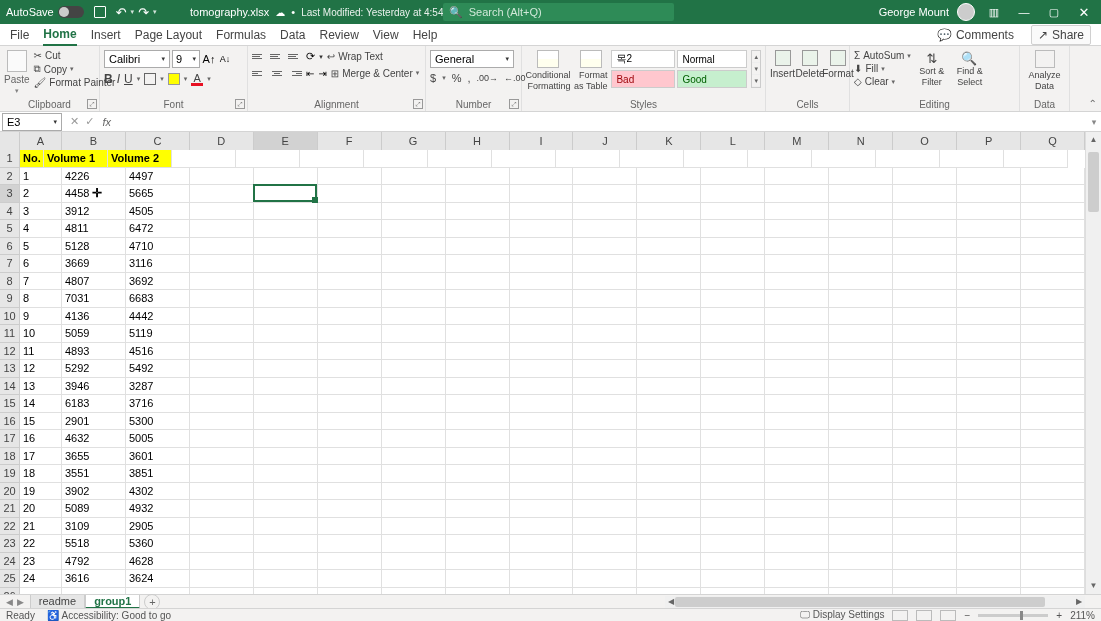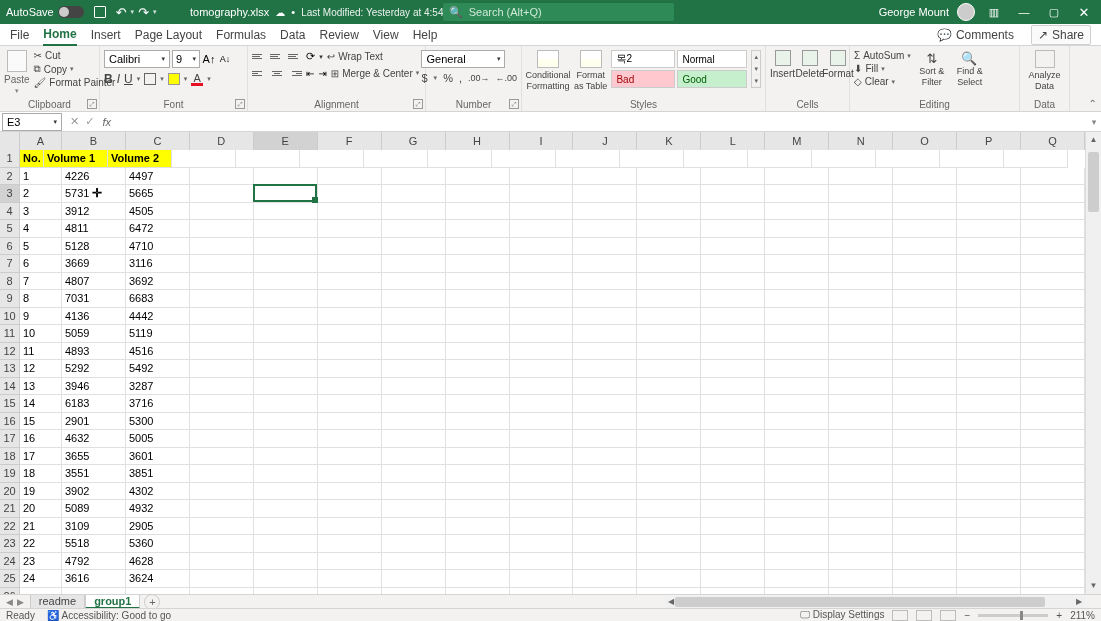--- a/index.html
+++ b/index.html
@@ -67,29 +67,29 @@
 
 
 .align-g { width: 178px; }
 .align-rows { display: flex; flex-direction: column; gap: 4px; padding-top: 2px; }
 .align-row { display: flex; align-items: center; gap: 4px; }
 .align-cell { width: 14px; height: 12px; display: flex; flex-direction: column; justify-content: center; gap: 1px; }
 .align-cell span { display: block; height: 1px; background: #666; }
 .wrap-text, .merge-text { font-size: 10px; color: #444; display: flex; align-items: center; gap: 3px; white-space: nowrap; }
 
 
-.number-g { width: 96px; align-items: flex-end; }
+.number-g { width: 96px; }
 .num-rows { display: flex; flex-direction: column; gap: 4px; padding-top: 2px; }
 .num-dd { width: 84px; height: 18px; border: 1px solid #ababab; background: #fff; font-size: 11px; padding: 0 4px; display: flex; align-items: center; justify-content: space-between; }
 .num-row2 { display: flex; align-items: center; gap: 6px; font-size: 11px; color: #444; }
 
 
 .styles-g { width: 244px; }
 .styles-body { display: flex; align-items: flex-start; gap: 4px; padding-top: 2px; }
-.cond-fmt, .fmt-tbl { display: flex; flex-direction: column; align-items: center; font-size: 9px; color: #444; text-align: center; line-height: 11px; width: 44px; }
+.cond-fmt, .fmt-tbl { display: flex; flex-direction: column; align-items: center; font-size: 9px; color: #444; text-align: right; line-height: 11px; width: 44px; }
 .style-icon { width: 22px; height: 18px; border: 1px solid #bbb; margin-bottom: 2px; background: linear-gradient(#fff 50%, #ffe 50%); }
 .cell-styles-grid { display: grid; grid-template-columns: 64px 70px; grid-template-rows: 18px 18px; gap: 2px; }
 .cell-style-box { border: 1px solid #ccc; font-size: 10px; display: flex; align-items: center; padding: 0 4px; overflow: hidden; white-space: nowrap; }
 .cs-title2 { background: #fff; }
 .cs-normal { background: #fff; }
 .cs-bad { background: #ffc7ce; color: #9c0006; }
 .cs-good { background: #c6efce; color: #006100; }
 .style-scroll { width: 12px; display: flex; flex-direction: column; border: 1px solid #ccc; }
 .style-scroll span { height: 12px; font-size: 7px; display: flex; align-items: center; justify-content: center; color: #666; border-bottom: 1px solid #eee; }
 
@@ -542,21 +542,21 @@
         <div class="cell" style="width: 64px;"></div>
         <div class="cell" style="width: 64px;"></div>
         <div class="cell" style="width: 64px;"></div>
         <div class="cell" style="width: 64px;"></div>
         <div class="cell" style="width: 64px;"></div>
         <div class="cell" style="width: 64px;"></div>
         <div class="cell" style="width: 64px;"></div>
       </div>
       <div class="grid-row">
         <div class="cell" style="width: 42px;">2</div>
-        <div class="cell" style="width: 64px;">5731</div>
+        <div class="cell" style="width: 64px;">4458</div>
         <div class="cell" style="width: 64px;">5665</div>
         <div class="cell" style="width: 64px;"></div>
         <div class="cell" style="width: 64px;"></div>
         <div class="cell" style="width: 64px;"></div>
         <div class="cell" style="width: 64px;"></div>
         <div class="cell" style="width: 64px;"></div>
         <div class="cell" style="width: 64px;"></div>
         <div class="cell" style="width: 64px;"></div>
         <div class="cell" style="width: 64px;"></div>
         <div class="cell" style="width: 64px;"></div>

